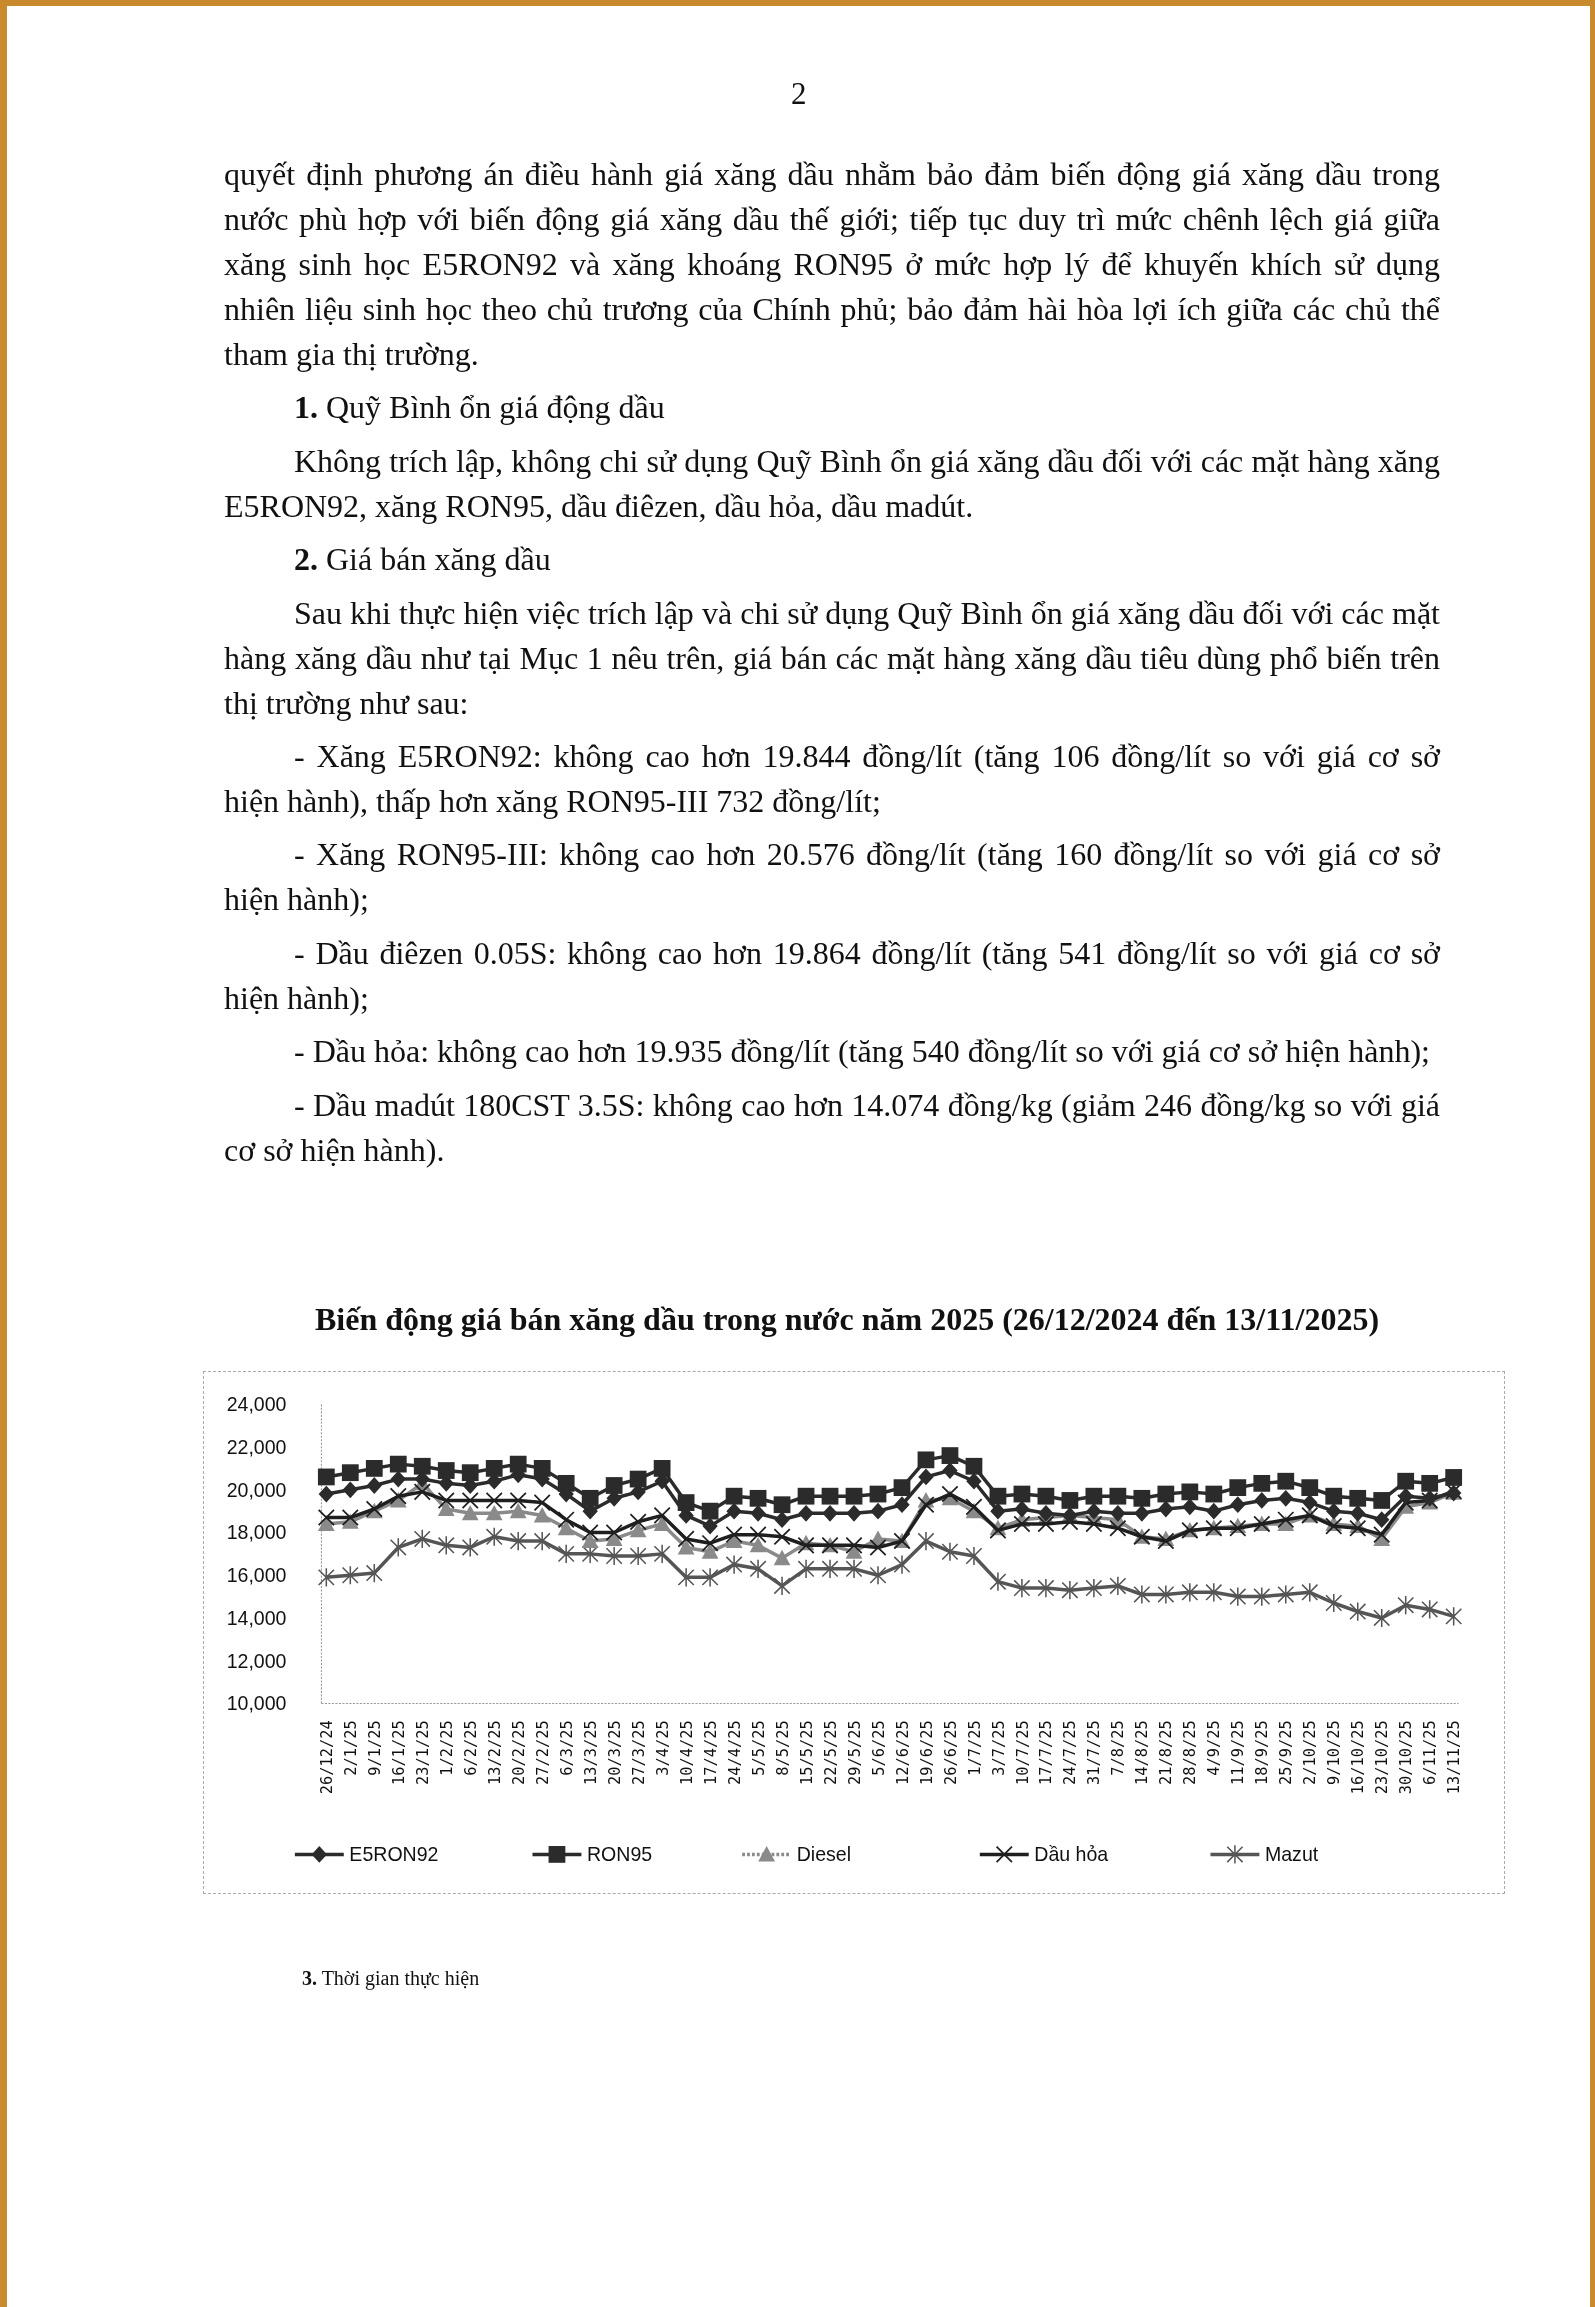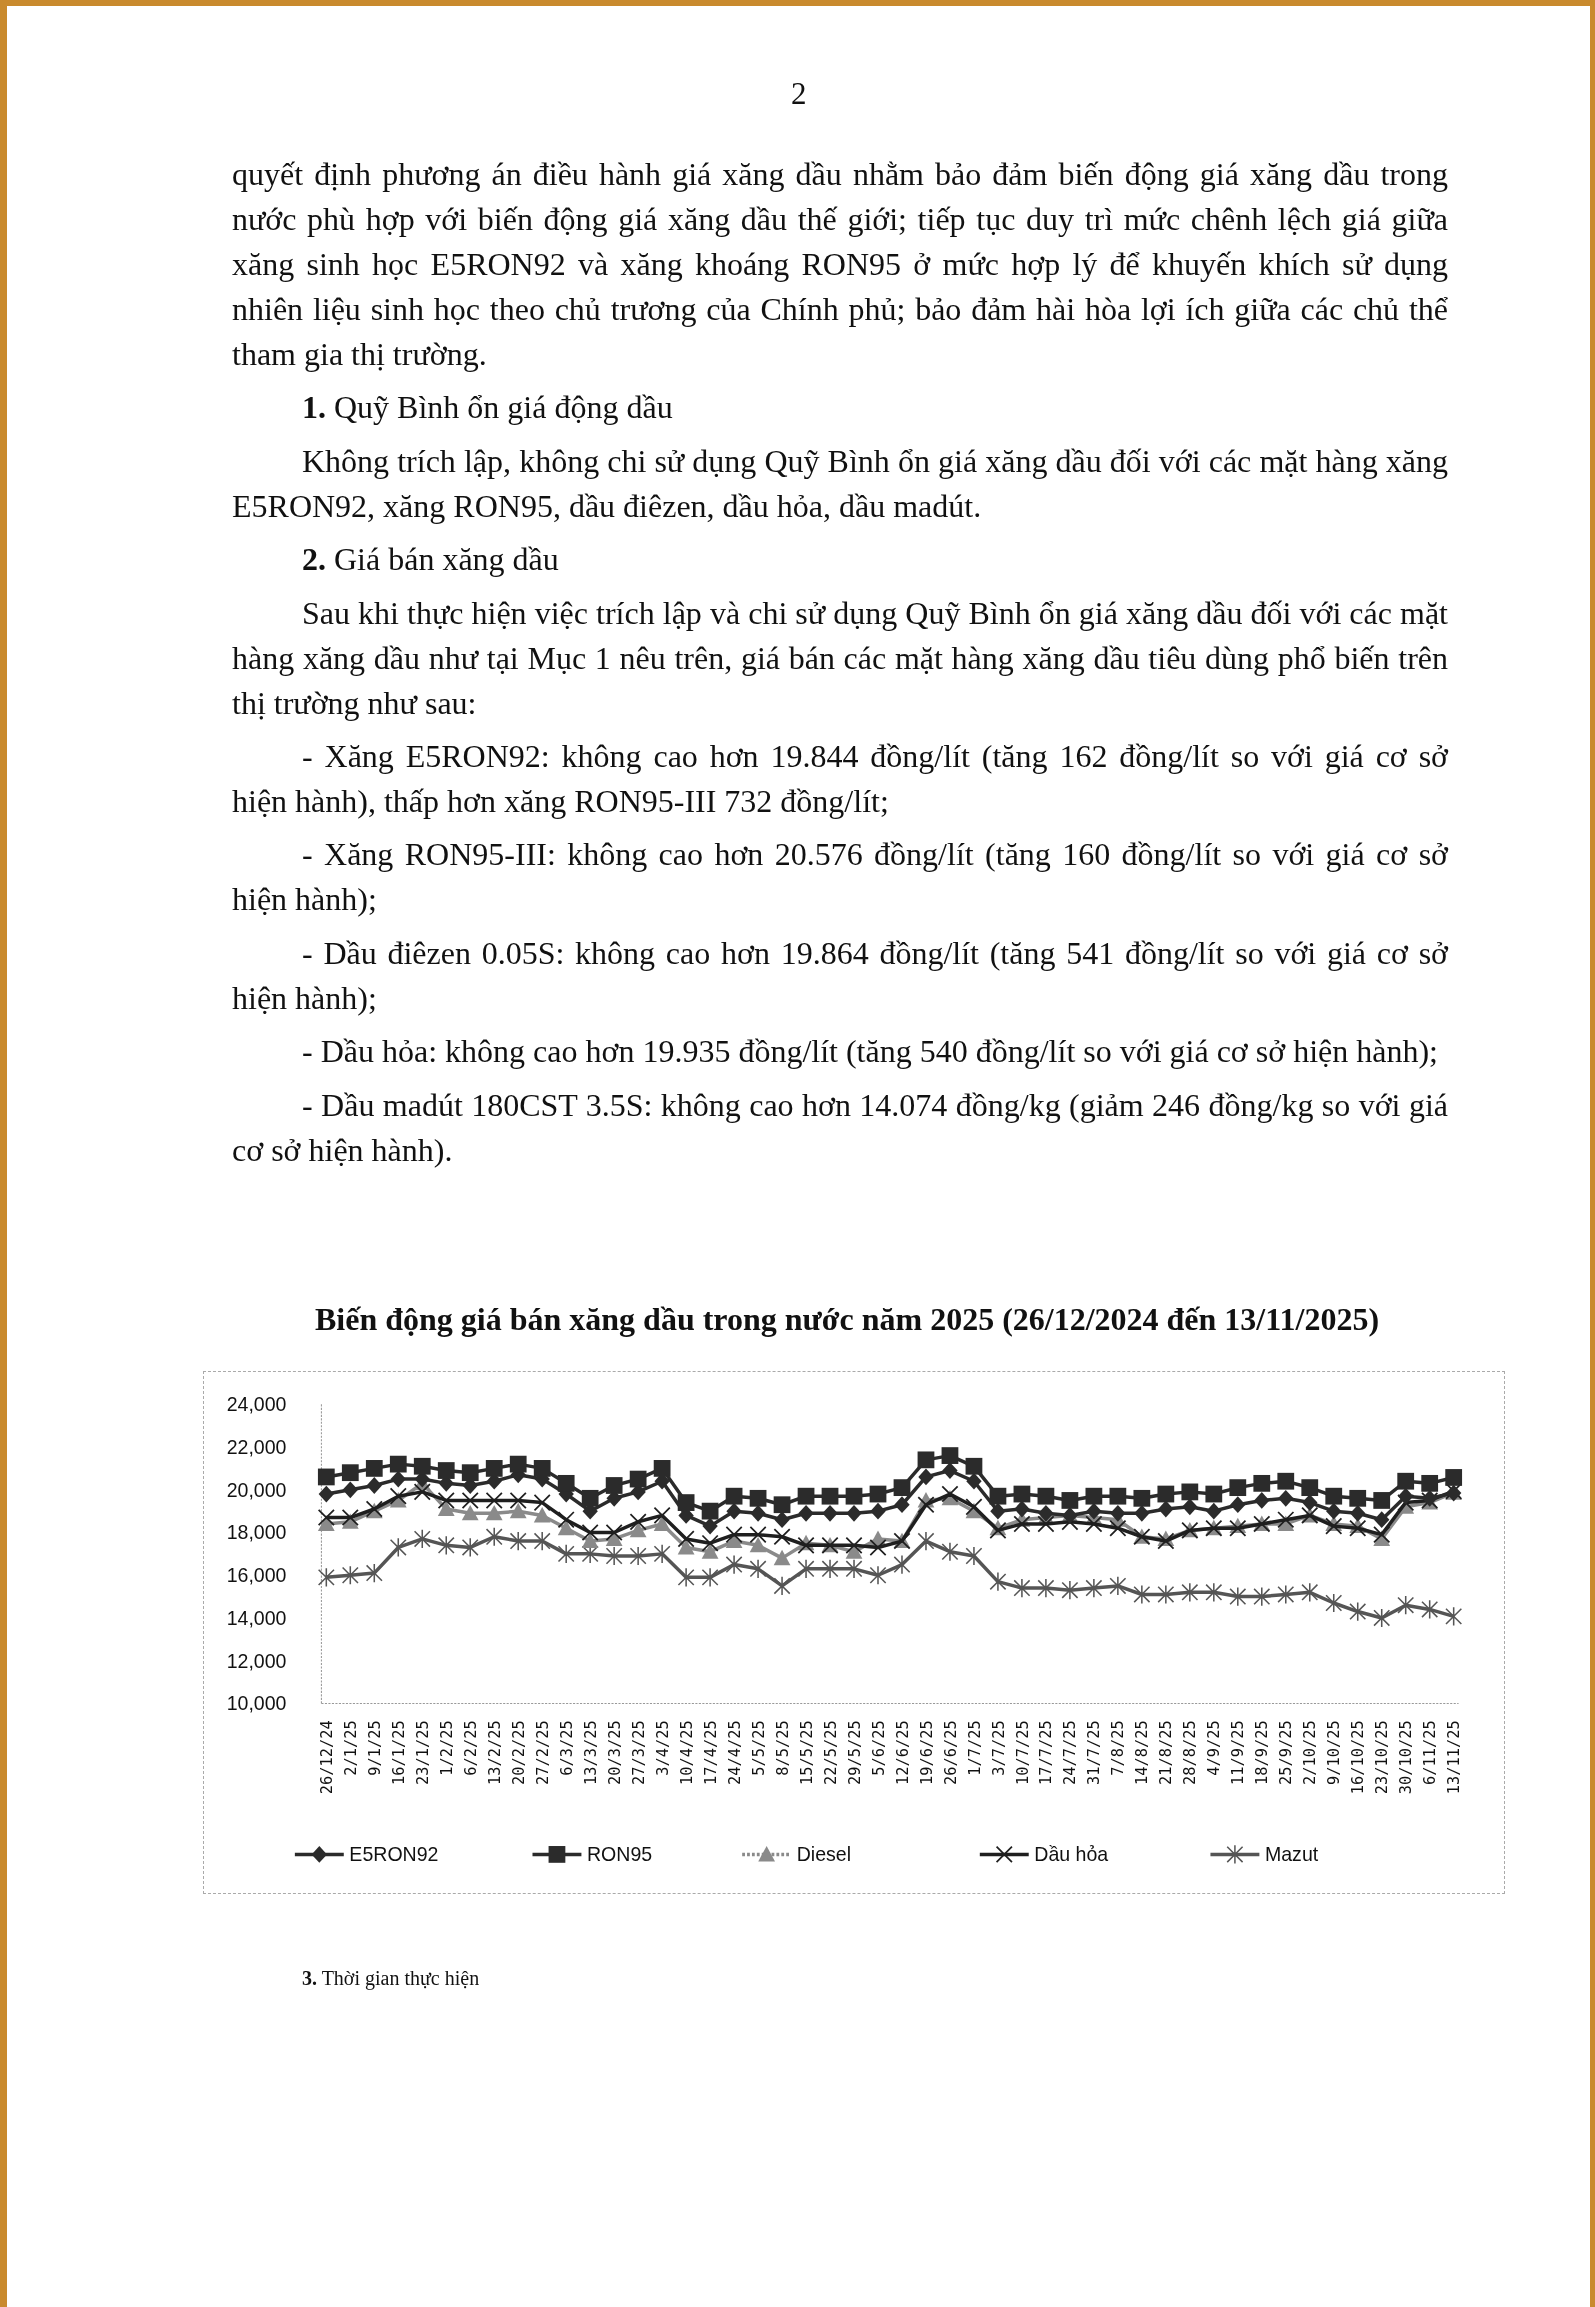--- a/index.html
+++ b/index.html
@@ -14,21 +14,21 @@
   .page {
     position: absolute;
     left: 7px; top: 5.6px; right: 5.6px; bottom: 0;
     background: #ffffff;
   }
   .page-number {
     position: absolute; left: 0; right: 0; top: 70px;
     text-align: center; font-size: 31px;
   }
   .text-block {
-    position: absolute; left: 232px; width: 1216px;
+    position: absolute; left: 224px; width: 1216px;
     font-size: 32px; line-height: 45px;
     text-align: justify;
   }
   .para { margin: 0 0 8.4px 0; text-indent: 0; }
   .para.indent { text-indent: 70px; }
   .heading { margin: 0 0 8.4px 0; text-indent: 70px; }
   .heading b { font-weight: bold; }
   .chart-title {
     position: absolute; left: 232px; width: 1230px; top: 1301px;
     text-align: center; font-weight: bold; font-size: 32px;
@@ -46,21 +46,21 @@
 <div class="page">
   <div class="page-number">2</div>
 </div>
 
 <div class="text-block" style="top:152px;">
   <p class="para">quyết định phương án điều hành giá xăng dầu nhằm bảo đảm biến động giá xăng dầu trong nước phù hợp với biến động giá xăng dầu thế giới; tiếp tục duy trì mức chênh lệch giá giữa xăng sinh học E5RON92 và xăng khoáng RON95 ở mức hợp lý để khuyến khích sử dụng nhiên liệu sinh học theo chủ trương của Chính phủ; bảo đảm hài hòa lợi ích giữa các chủ thể tham gia thị trường.</p>
   <p class="heading"><b>1.</b> <span>Quỹ Bình ổn giá động dầu</span></p>
   <p class="para indent">Không trích lập, không chi sử dụng Quỹ Bình ổn giá xăng dầu đối với các mặt hàng xăng E5RON92, xăng RON95, dầu điêzen, dầu hỏa, dầu madút.</p>
   <p class="heading"><b>2.</b> <span>Giá bán xăng dầu</span></p>
   <p class="para indent">Sau khi thực hiện việc trích lập và chi sử dụng Quỹ Bình ổn giá xăng dầu đối với các mặt hàng xăng dầu như tại Mục 1 nêu trên, giá bán các mặt hàng xăng dầu tiêu dùng phổ biến trên thị trường như sau:</p>
-  <p class="para indent">- Xăng E5RON92: không cao hơn 19.844 đồng/lít (tăng 162 đồng/lít so với giá cơ sở hiện hành), thấp hơn xăng RON95-III 732 đồng/lít;</p>
+  <p class="para indent">- Xăng E5RON92: không cao hơn 19.844 đồng/lít (tăng 106 đồng/lít so với giá cơ sở hiện hành), thấp hơn xăng RON95-III 732 đồng/lít;</p>
   <p class="para indent">- Xăng RON95-III: không cao hơn 20.576 đồng/lít (tăng 160 đồng/lít so với giá cơ sở hiện hành);</p>
   <p class="para indent">- Dầu điêzen 0.05S: không cao hơn 19.864 đồng/lít (tăng 541 đồng/lít so với giá cơ sở hiện hành);</p>
   <p class="para indent">- Dầu hỏa: không cao hơn 19.935 đồng/lít (tăng 540 đồng/lít so với giá cơ sở hiện hành);</p>
   <p class="para indent">- Dầu madút 180CST 3.5S: không cao hơn 14.074 đồng/kg (giảm 246 đồng/kg so với giá cơ sở hiện hành).</p>
 </div>
 
 <div class="chart-title">Biến động giá bán xăng dầu trong nước năm 2025 (26/12/2024 đến 13/11/2025)</div>
 
 <div class="chart-frame">
   <svg id="chart-svg" width="1300" height="521" viewBox="0 0 1860 745">

